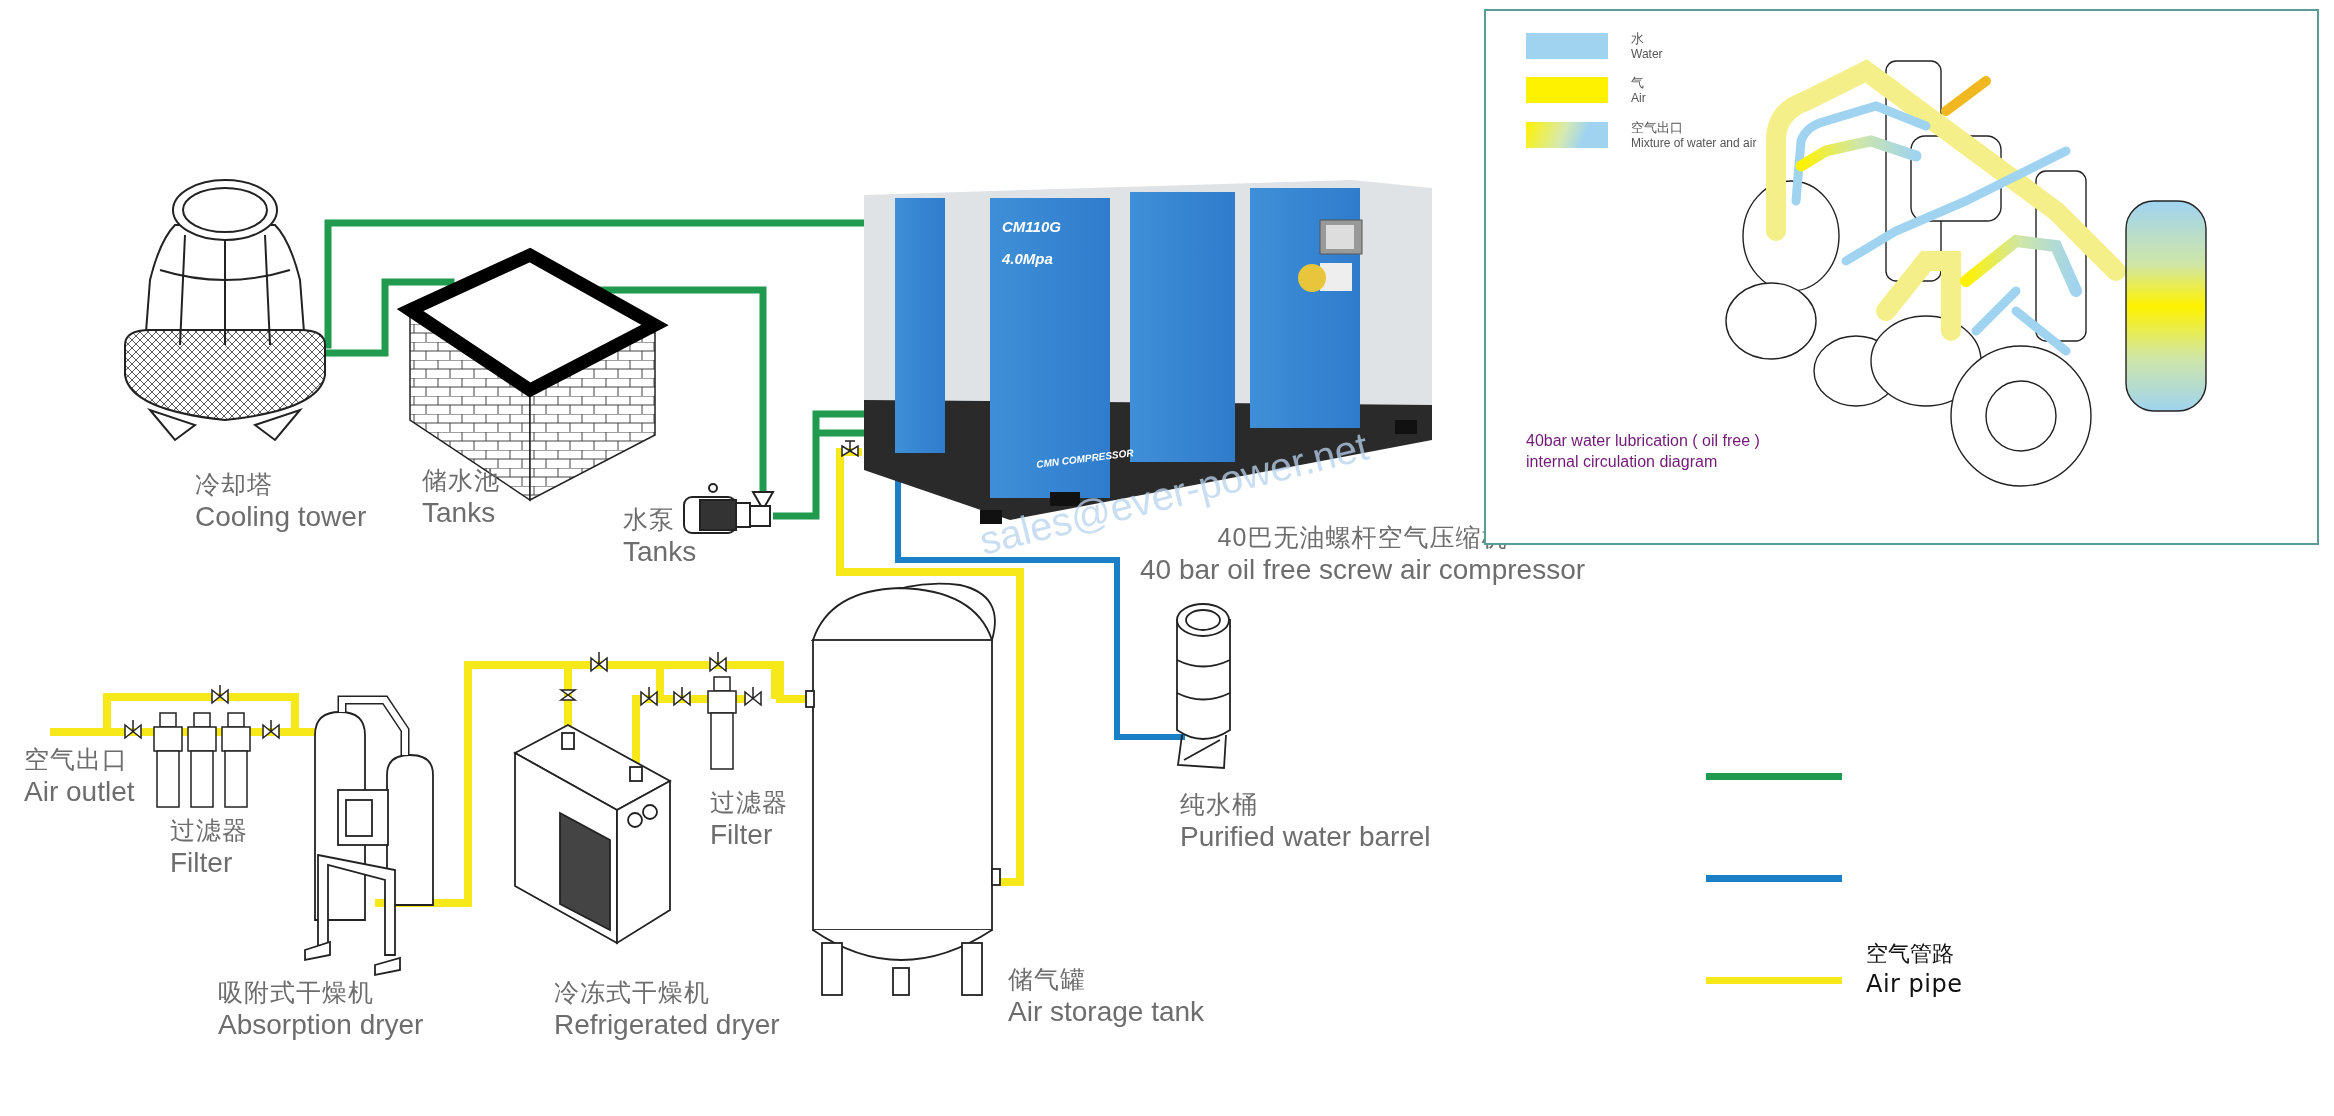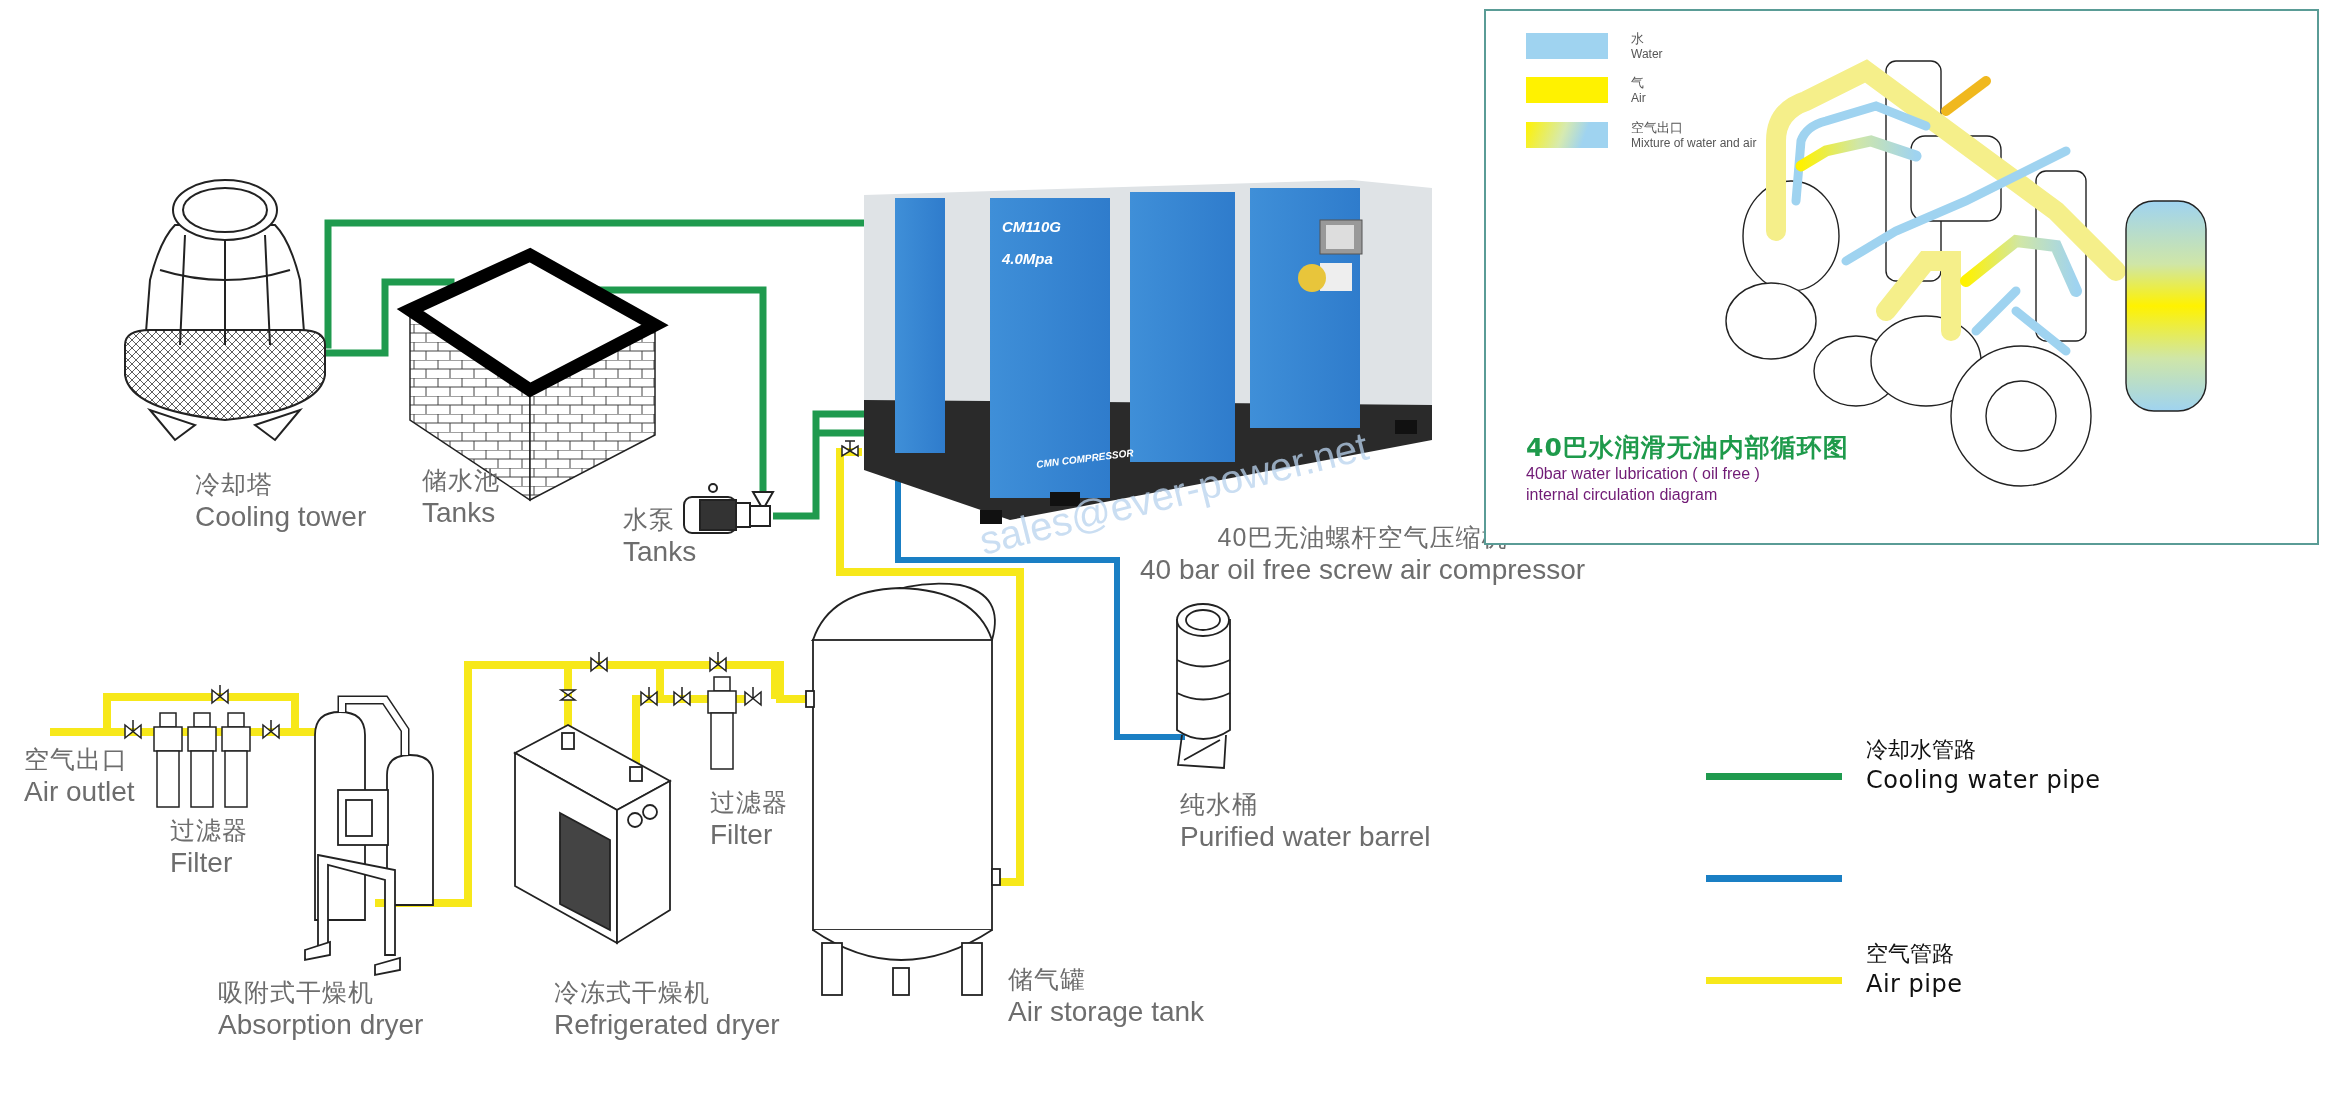--- a/index.html
+++ b/index.html
@@ -237,24 +237,20 @@
 <div class="lbl" style="left:1180px;top:790px;">
   <span class="zh">纯水桶</span>
   <span class="en">Purified water barrel</span>
 </div>
 
 <div id="watermark">sales@ever-power.net</div>
 
 <div>
   <div class="legend-item" style="top:736px;">
     <div class="legend-line" style="background:#1f9a4e;"></div>
-    <div class="legend-text">
-      <span class="zh">冷却水管路</span>
-      <span class="en">Cooling water pipe</span>
-    </div>
   </div>
   <div class="legend-item" style="top:838px;">
     <div class="legend-line" style="background:#1a7fc4;"></div>
   </div>
   <div class="legend-item" style="top:940px;">
     <div class="legend-line" style="background:#f7e81a;"></div>
     <div class="legend-text">
       <span class="zh">空气管路</span>
       <span class="en">Air pipe</span>
     </div>
@@ -297,17 +293,16 @@
       <path d="M130 230 L180 200 L250 170 L330 130 L350 120" stroke="#9fd3f0" stroke-width="9"></path>
       <path d="M170 280 L210 230 L235 230 L235 300" stroke="#f5ef8a" stroke-width="20"></path>
       <path d="M250 250 L300 210 L340 215 L360 260" stroke="url(#mixgrad)" stroke-width="12"></path>
       <path d="M260 300 L300 260 M300 280 L350 320" stroke="#9fd3f0" stroke-width="9"></path>
       <path d="M230 80 L270 50" stroke="#f0b81e" stroke-width="10"></path>
     </g>
     <rect x="410" y="170" width="80" height="210" rx="28" fill="url(#sepgrad)" stroke="#222" stroke-width="1.4"></rect>
   </svg>
 
   <div id="inset-title">
-    <span class="zh">40巴水润滑无油内部循环图</span>
     <span class="en">40bar water lubrication ( oil free )</span>
     <span class="en">internal circulation diagram</span>
   </div>
 </div>
 
 </body></html>

